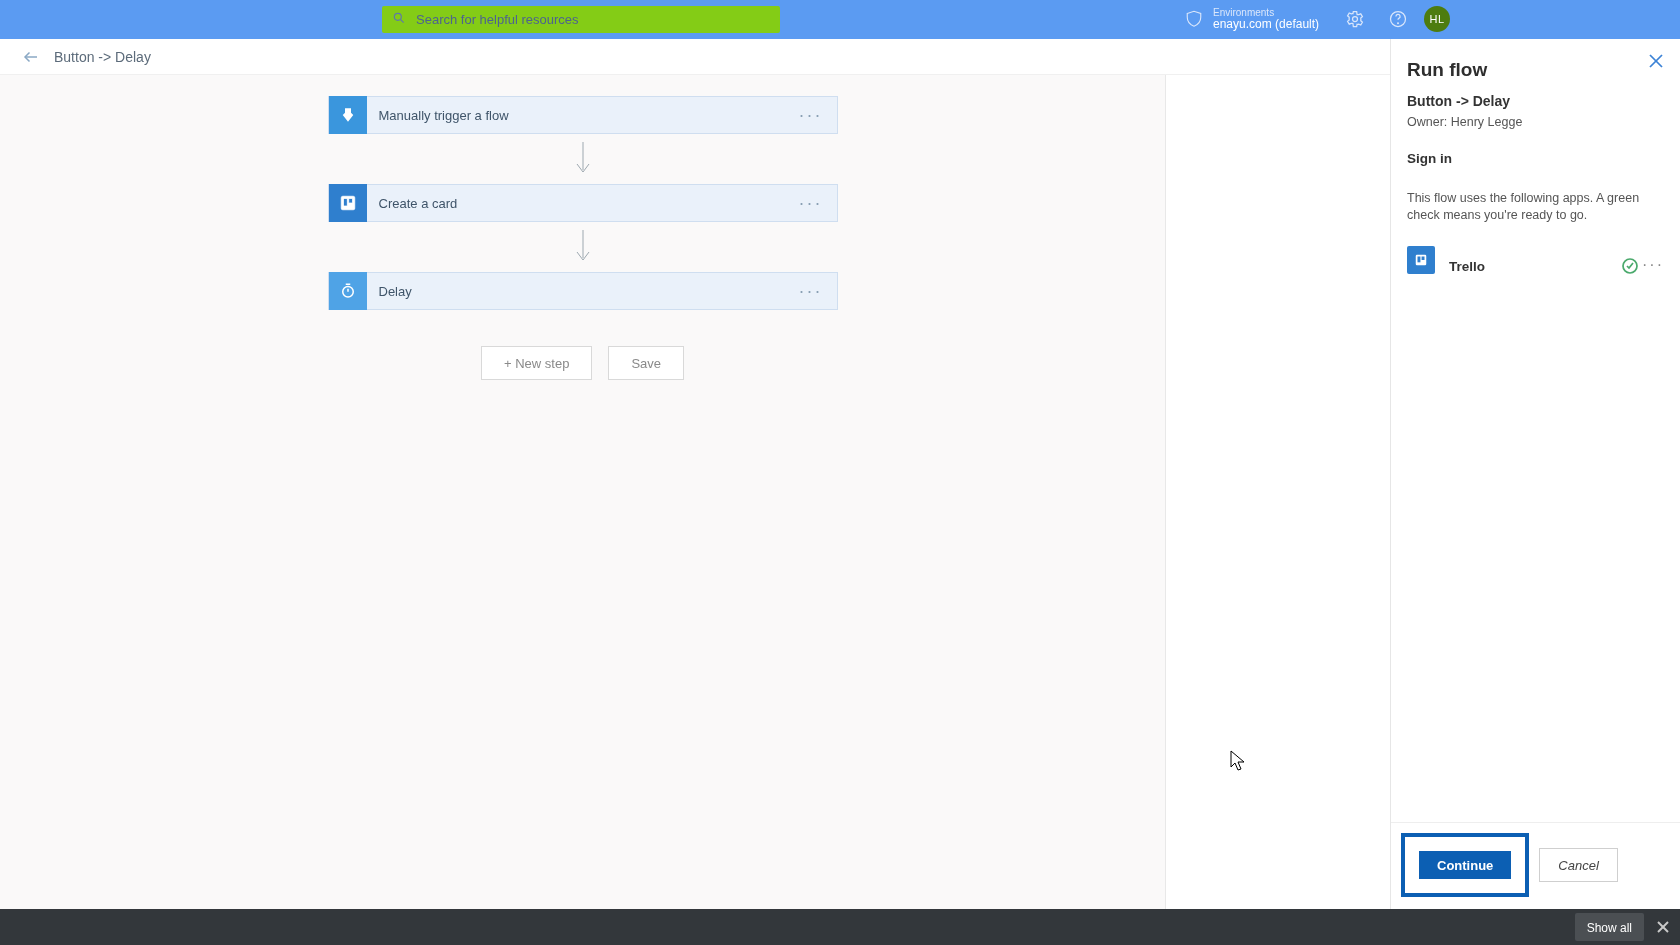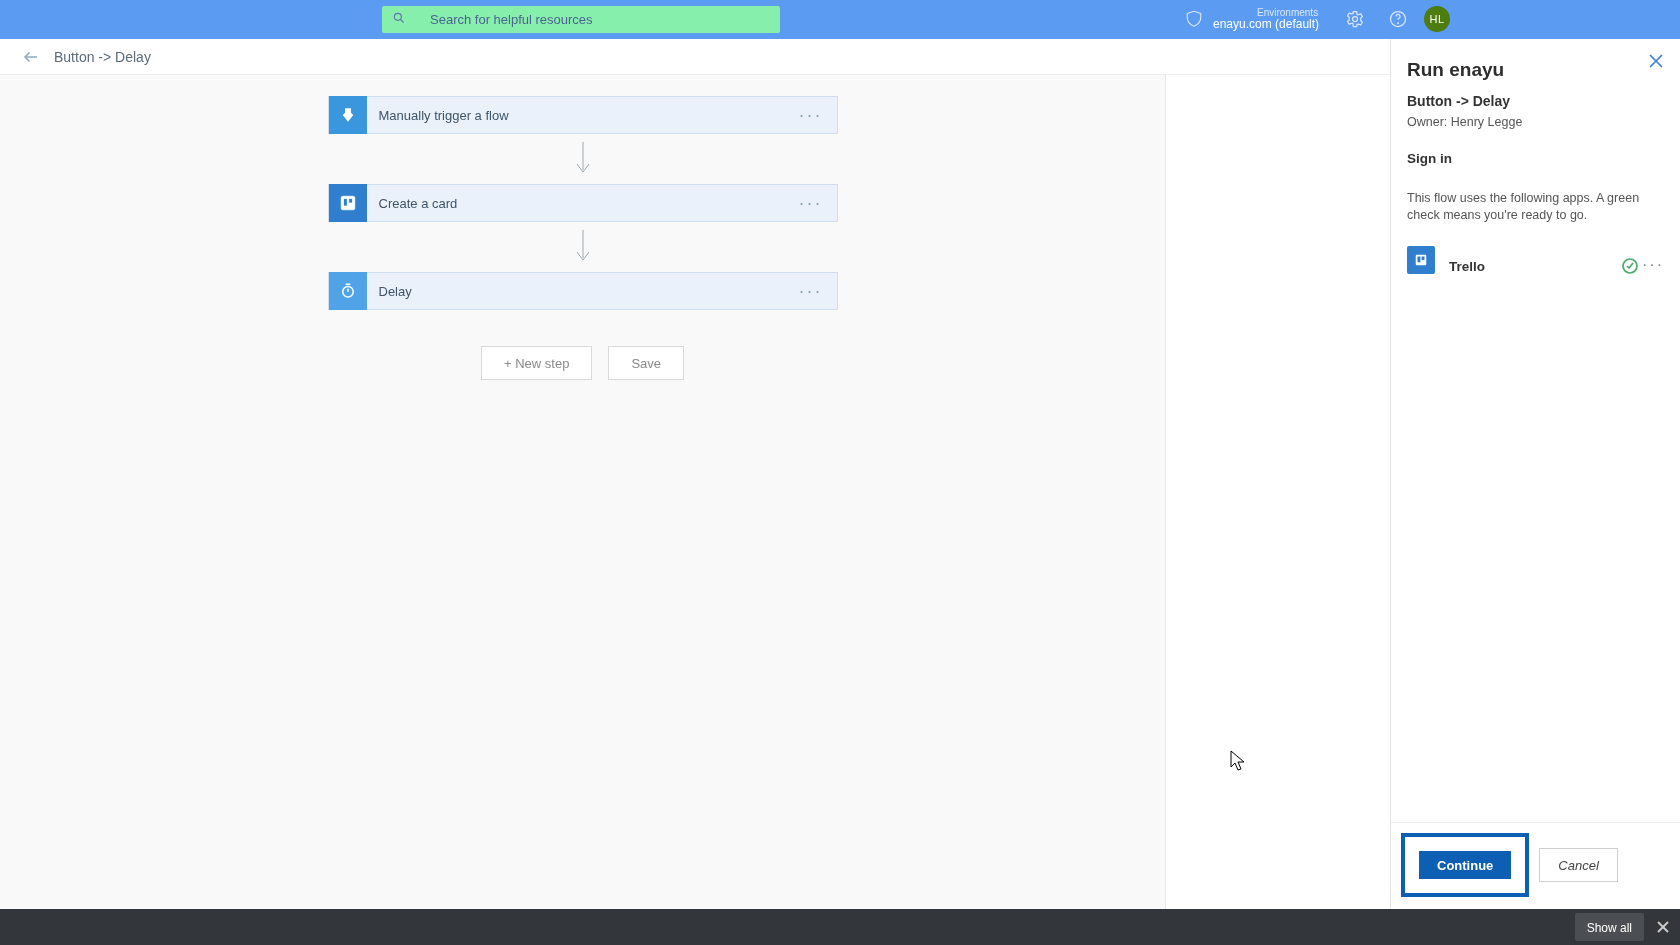--- a/index.html
+++ b/index.html
@@ -12,47 +12,46 @@
     display: flex;
     align-items: center;
     position: relative;
   }
   .search-wrap {
     position: absolute;
     left: 382px;
     top: 6px;
     width: 398px;
     height: 27px;
-    background: #86efac;
+    background: #84cc16;
     border-radius: 2px;
     display: flex;
     align-items: center;
     padding-left: 10px;
-    gap: 14px;
   }
   .search-wrap svg { width: 14px; height: 14px; stroke: #5f79a8; fill:none; stroke-width:2;}
   .search-wrap input {
     border: none; background: transparent; outline: none;
     margin-left: 10px; font-size: 13px; color: #3a4a66; width: 100%;
   }
   .search-wrap input::placeholder { color: #4d6390; }
 
   .env-block {
     position: absolute;
     left: 1185px;
     top: 2px;
     display: flex;
     align-items: center;
     color: #fff;
     gap: 10px;
     height: 35px;
   }
   .env-icon svg { width: 18px; height: 18px; stroke:#d9e6fb; fill:none; stroke-width:1.5;}
   .env-text { display:flex; flex-direction:column; line-height:1.1;}
-  .env-label { font-size: 10px; color: #dbe7fb; margin-left: 44px;}
+  .env-label { font-size: 10px; color: #dbe7fb;}
   .env-name  { font-size: 12px; color: #fff;}
 
   .hdr-icon {
     position:absolute; top:9px; width:20px; height:20px; cursor:pointer;
   }
   .hdr-icon svg { width:20px; height:20px; stroke:#d9e6fb; fill:none; stroke-width:1.5;}
   .hdr-settings { left:1345px; }
   .hdr-help { left:1388px; }
 
   .avatar {
@@ -302,21 +301,21 @@
     <div class="btn">
         <span>+ New step</span>
       </div>
     <div class="btn">
         <span>Save</span>
       </div>
   </div>
 </div>
 
 <div class="panel">
-  <div class="panel-title">Run enayu</div>
+  <div class="panel-title">Run flow</div>
   <span class="panel-close">
     <svg viewBox="0 0 16 16">
         <line x1="2" y1="2" x2="14" y2="14"></line>
         <line x1="14" y1="2" x2="2" y2="14"></line>
       </svg>
   </span>
   <div class="panel-sub">Button -&gt; Delay</div>
   <div class="panel-owner">Owner: Henry Legge</div>
   <div class="panel-signin">Sign in</div>
   <div class="panel-desc">This flow uses the following apps. A green check means you're ready to go.</div>

